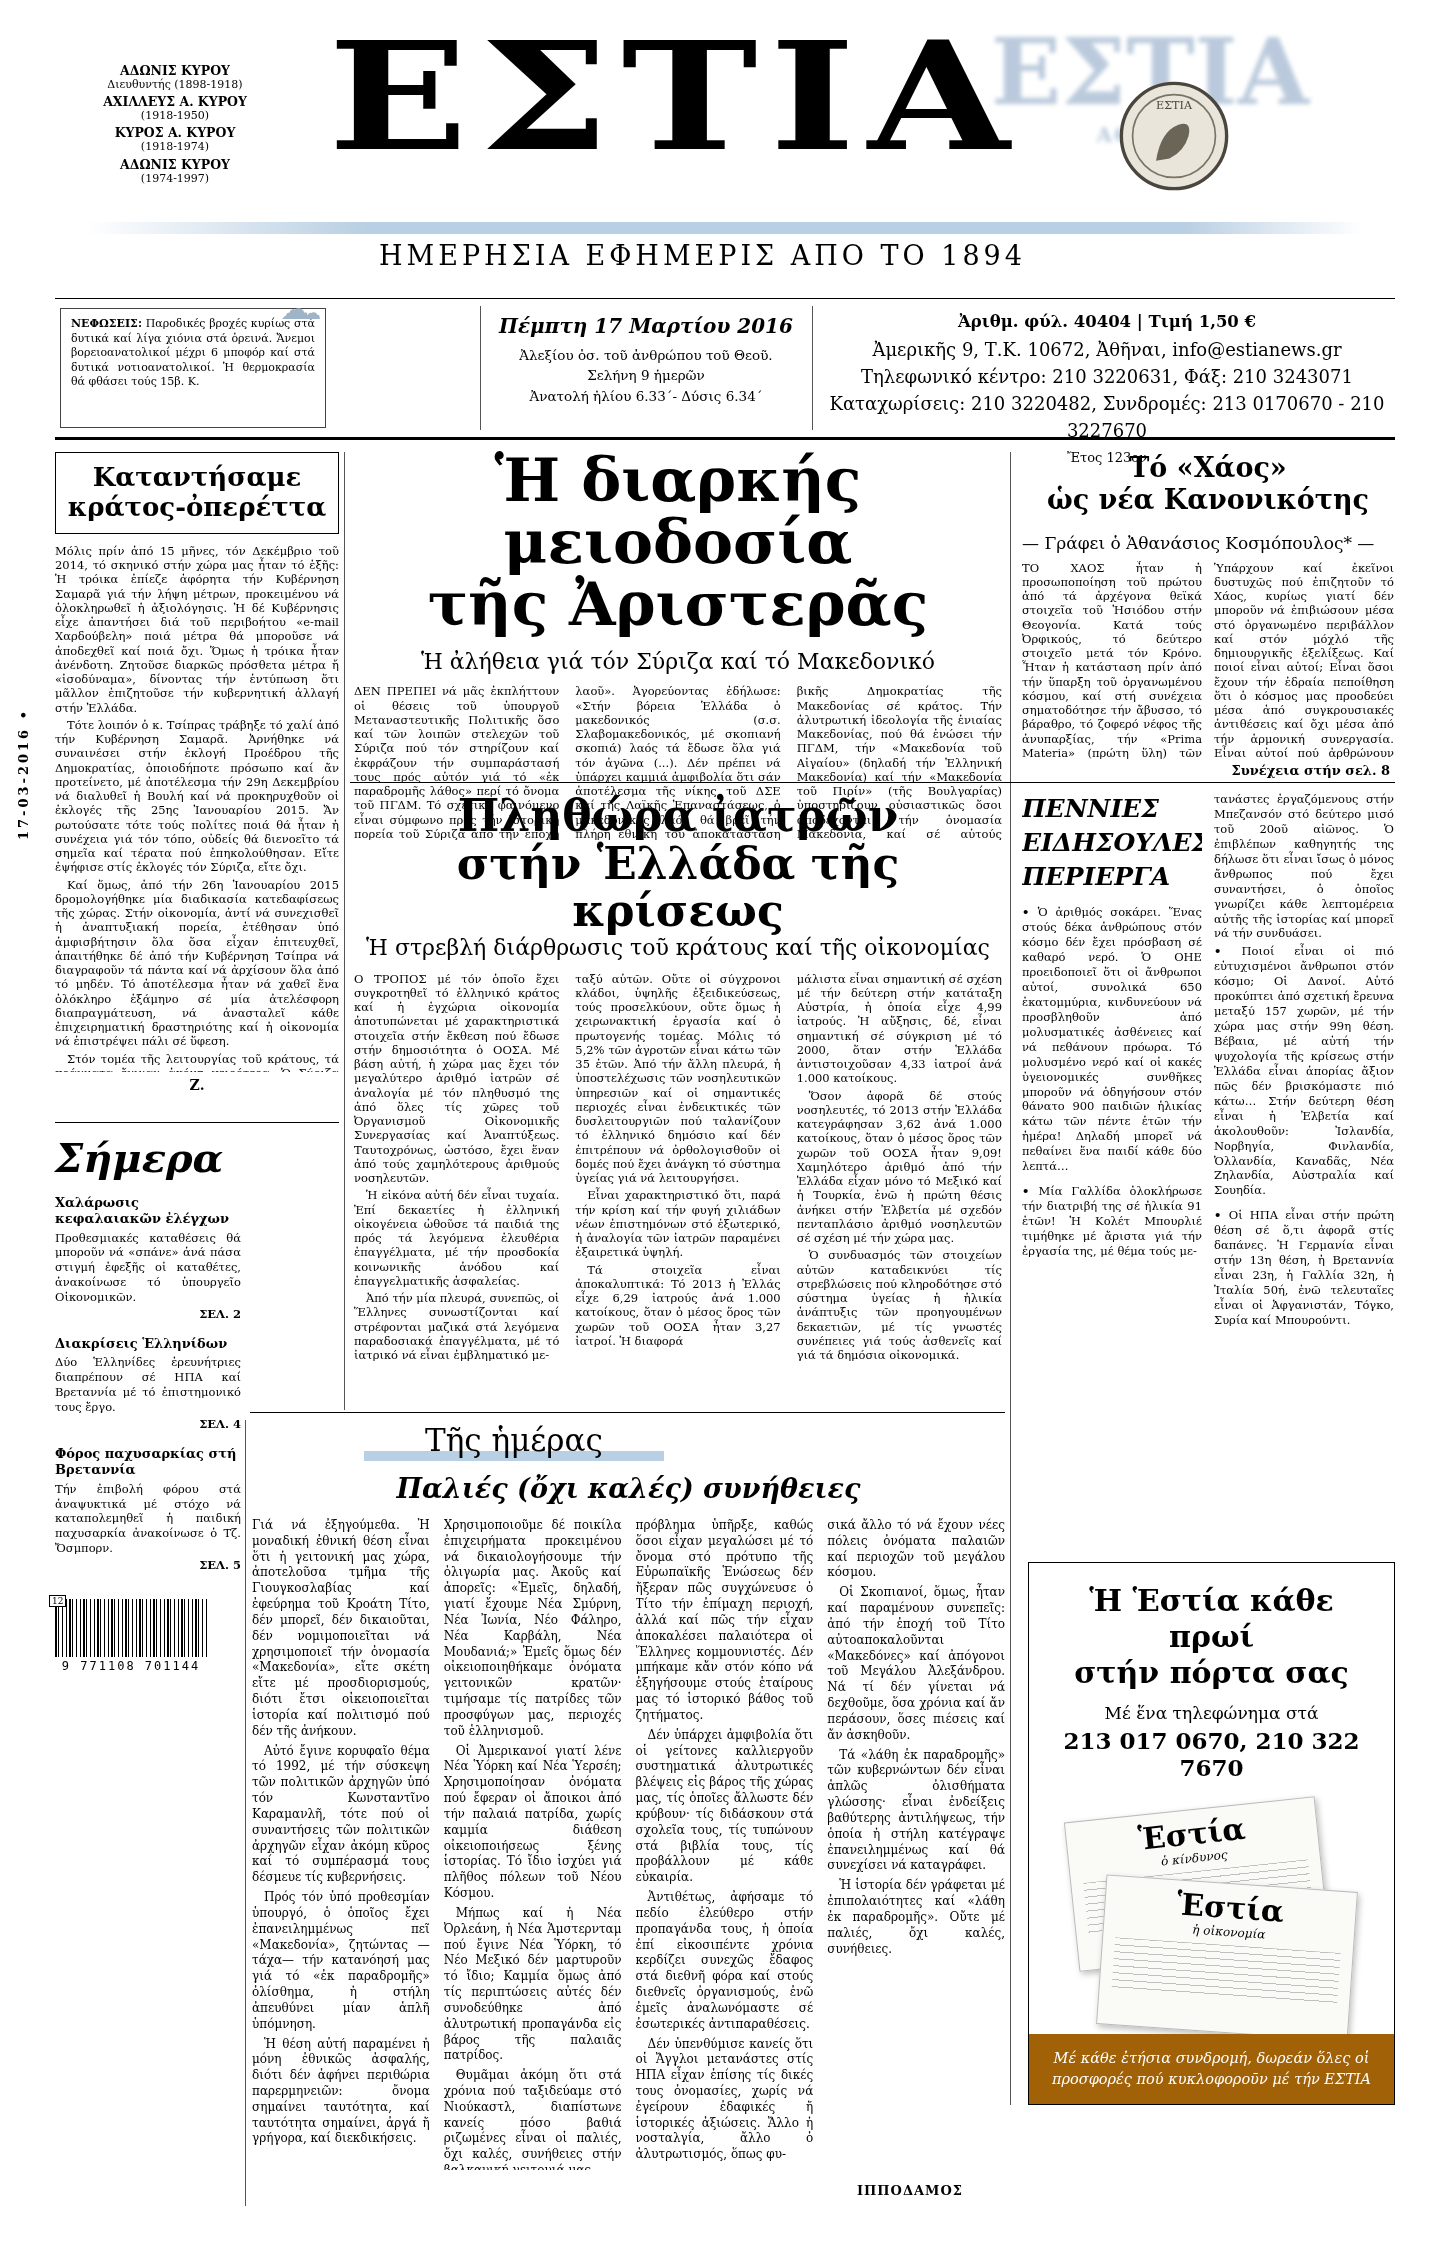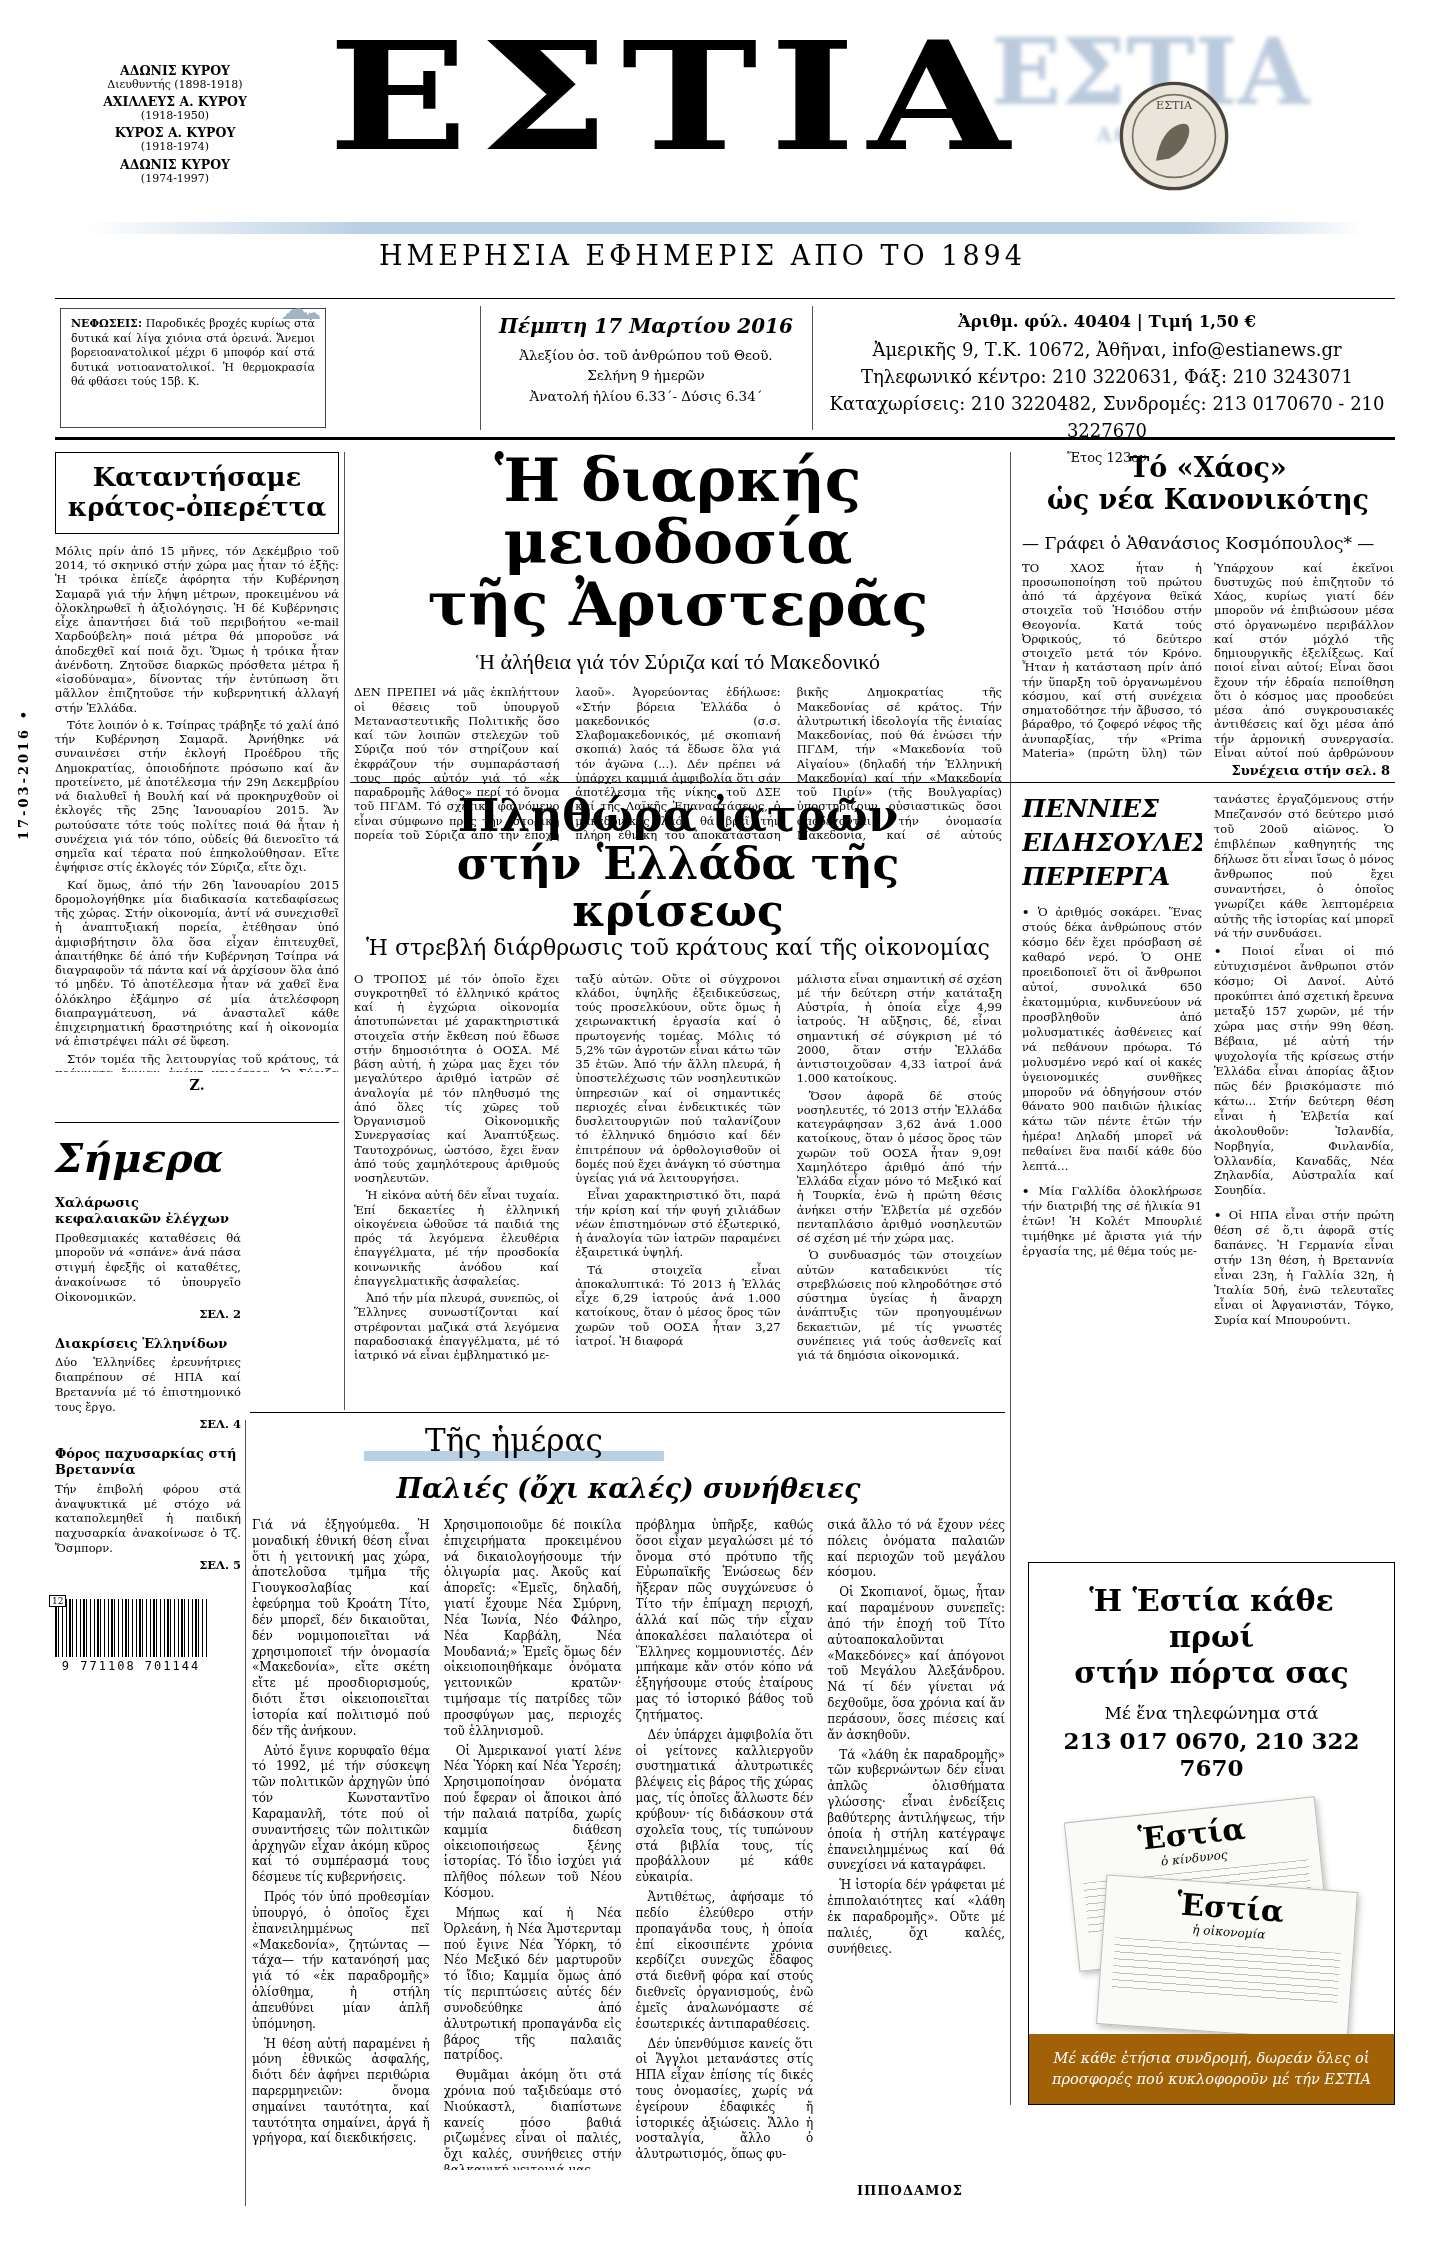--- a/index.html
+++ b/index.html
@@ -53,21 +53,21 @@
   #leftart{position:absolute;left:55px;top:452px;width:284px;height:662px;}
   .lt-box{border:1.5px solid #000;padding:10px 6px;text-align:center;font-size:26px;font-weight:bold;line-height:1.15;margin-bottom:10px;}
   .lt-body{height:528px;overflow:hidden;font-size:11.5px;}
   .lt-sig{text-align:center;font-weight:bold;font-size:14px;margin-top:5px;}
   #vr-a{left:344px;top:452px;height:958px;}
   #vr-b{left:1010px;top:452px;height:1653px;}
 
   
   #mainart{position:absolute;left:354px;top:450px;width:648px;height:328px;}
   #mainart h2{font-size:60px;text-align:center;line-height:1.03;font-weight:bold;}
-  #mainart h3{font-size:22px;text-align:center;font-weight:normal;margin:14px 0 10px;font-family:Liberation Serif, serif;}
+  #mainart h3{font-size:22px;text-align:center;font-weight:normal;margin:14px 0 10px;}
   #mainart .cols{height:156px;overflow:hidden;}
 
   
   #opinion{position:absolute;left:1022px;top:452px;width:372px;height:326px;}
   #opinion h2{font-size:27px;text-align:center;font-weight:bold;line-height:1.18;}
   .op-by{font-size:17px;text-align:left;margin:17px 0 8px;}
   .op-cols{display:flex;gap:12px;height:198px;overflow:hidden;}
   .op-cont{position:absolute;right:4px;bottom:0;font-weight:bold;font-size:13px;}
 
   #rule-mid{left:350px;top:782px;width:1045px;height:1px;}
@@ -236,21 +236,21 @@
           <p>Ἀπό τήν μία πλευρά, συνεπῶς, οἱ Ἕλληνες συνωστίζονται καί στρέφονται μαζικά στά λεγόμενα παραδοσιακά ἐπαγγέλματα, μέ τό ἰατρικό νά εἶναι ἐμβληματικό με-</p>
         </div>
       <div class="col body-sm">
           <p>ταξύ αὐτῶν. Οὔτε οἱ σύγχρονοι κλάδοι, ὑψηλῆς ἐξειδικεύσεως, τούς προσελκύουν, οὔτε ὅμως ἡ χειρωνακτική ἐργασία καί ὁ πρωτογενής τομέας. Μόλις τό 5,2% τῶν ἀγροτῶν εἶναι κάτω τῶν 35 ἐτῶν. Ἀπό τήν ἄλλη πλευρά, ἡ ὑποστελέχωσις τῶν νοσηλευτικῶν ὑπηρεσιῶν καί οἱ σημαντικές περιοχές εἶναι ἐνδεικτικές τῶν δυσλειτουργιῶν πού ταλανίζουν τό ἑλληνικό δημόσιο καί δέν ἐπιτρέπουν νά ὀρθολογισθοῦν οἱ δομές πού ἔχει ἀνάγκη τό σύστημα ὑγείας γιά νά λειτουργήσει.</p>
           <p>Εἶναι χαρακτηριστικό ὅτι, παρά τήν κρίση καί τήν φυγή χιλιάδων νέων ἐπιστημόνων στό ἐξωτερικό, ἡ ἀναλογία τῶν ἰατρῶν παραμένει ἐξαιρετικά ὑψηλή.</p>
           <p>Τά στοιχεῖα εἶναι ἀποκαλυπτικά: Τό 2013 ἡ Ἑλλάς εἶχε 6,29 ἰατρούς ἀνά 1.000 κατοίκους, ὅταν ὁ μέσος ὅρος τῶν χωρῶν τοῦ ΟΟΣΑ ἦταν 3,27 ἰατροί. Ἡ διαφορά</p>
         </div>
       <div class="col body-sm">
           <p>μάλιστα εἶναι σημαντική σέ σχέση μέ τήν δεύτερη στήν κατάταξη Αὐστρία, ἡ ὁποία εἶχε 4,99 ἰατρούς. Ἡ αὔξησις, δέ, εἶναι σημαντική σέ σύγκριση μέ τό 2000, ὅταν στήν Ἑλλάδα ἀντιστοιχοῦσαν 4,33 ἰατροί ἀνά 1.000 κατοίκους.</p>
           <p>Ὅσον ἀφορᾶ δέ στούς νοσηλευτές, τό 2013 στήν Ἑλλάδα κατεγράφησαν 3,62 ἀνά 1.000 κατοίκους, ὅταν ὁ μέσος ὅρος τῶν χωρῶν τοῦ ΟΟΣΑ ἦταν 9,09! Χαμηλότερο ἀριθμό ἀπό τήν Ἑλλάδα εἶχαν μόνο τό Μεξικό καί ἡ Τουρκία, ἐνῶ ἡ πρώτη θέσις ἀνήκει στήν Ἐλβετία μέ σχεδόν πενταπλάσιο ἀριθμό νοσηλευτῶν σέ σχέση μέ τήν χώρα μας.</p>
-          <p>Ὁ συνδυασμός τῶν στοιχείων αὐτῶν καταδεικνύει τίς στρεβλώσεις πού κληροδότησε στό σύστημα ὑγείας ἡ ἄναρχη ἀνάπτυξις τῶν προηγουμένων δεκαετιῶν, μέ τίς γνωστές συνέπειες γιά τούς ἀσθενεῖς καί γιά τά δημόσια οἰκονομικά.</p>
+          <p>Ὁ συνδυασμός τῶν στοιχείων αὐτῶν καταδεικνύει τίς στρεβλώσεις πού κληροδότησε στό σύστημα ὑγείας ἡ ἡλικία ἀνάπτυξις τῶν προηγουμένων δεκαετιῶν, μέ τίς γνωστές συνέπειες γιά τούς ἀσθενεῖς καί γιά τά δημόσια οἰκονομικά.</p>
         </div>
     </div>
   </article>
 
   <aside id="pennies">
     <div class="p-cols">
       <div class="p-col">
         <div class="p-head">
           <div>ΠΕΝΝΙΕΣ</div>
           <div>ΕΙΔΗΣΟΥΛΕΣ</div>

